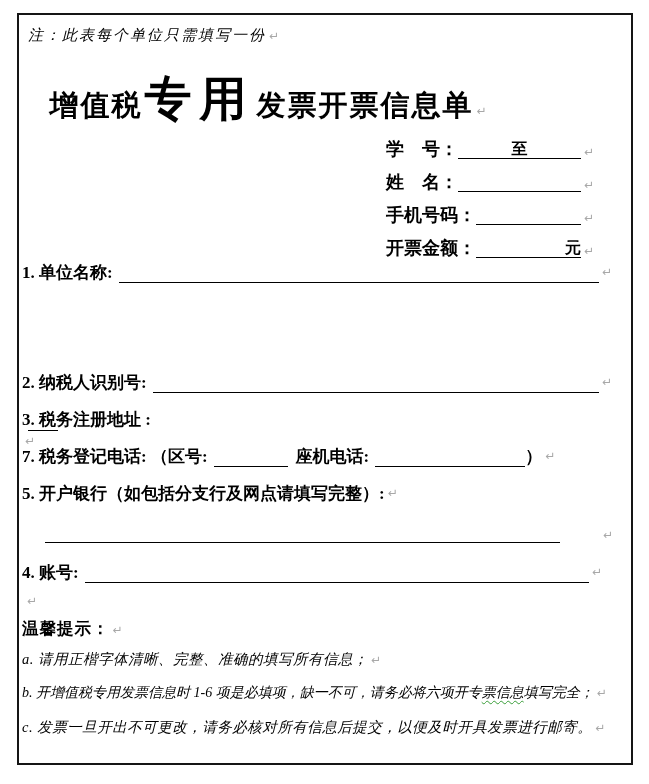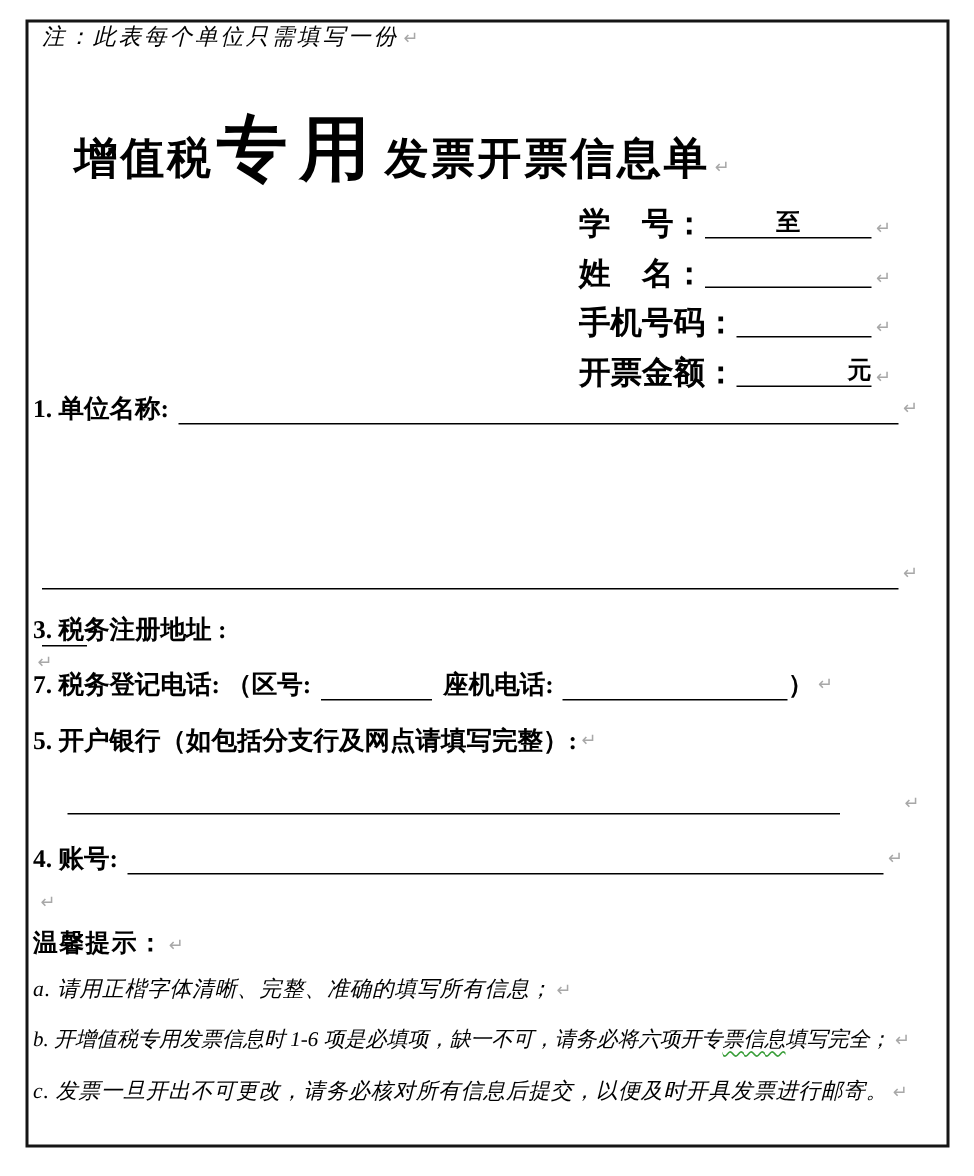--- a/index.html
+++ b/index.html
@@ -8,33 +8,33 @@
     font-family:"Liberation Serif","DejaVu Serif",serif;color:#000;
     overflow:hidden;
   }
   .frame{
     position:absolute;left:17px;top:13px;width:616px;height:752px;
     border:2px solid #151515;box-sizing:border-box;background:#fff;
   }
   .pil{color:#a8a8a8;font-size:12px;font-weight:normal;font-style:normal;
        font-family:"DejaVu Sans",sans-serif;margin-left:3px;}
   .note{
-    position:absolute;left:28px;top:15px;font-size:15px;font-style:italic;
+    position:absolute;left:28px;top:26px;font-size:15px;font-style:italic;
     letter-spacing:2px;white-space:nowrap;
   }
   .title{
     position:absolute;left:0;top:68px;width:536px;text-align:center;
     white-space:nowrap;
   }
   .title .t-sm{font-size:29px;font-weight:bold;letter-spacing:2px;}
   .title .t-big{font-size:47px;font-weight:bold;letter-spacing:8px;margin:0 2px 0 2px;}
   
   .hfields{position:absolute;left:386px;top:139px;width:208px;}
   .frow{display:flex;align-items:flex-end;height:20px;margin-bottom:13px;}
-  .frow .flab{font-weight:bold;font-size:21px;white-space:nowrap;line-height:20px;}
+  .frow .flab{font-weight:bold;font-size:18px;white-space:nowrap;line-height:20px;}
   .fblank{flex:1;border-bottom:1.6px solid #000;height:20px;display:flex;
           align-items:flex-end;font-weight:bold;font-size:16px;line-height:19px;}
   .fb-center{justify-content:center;}
   .fb-end{justify-content:flex-end;}
   
   .sline{position:absolute;left:22px;display:flex;align-items:flex-start;
          font-weight:bold;font-size:17px;line-height:21px;white-space:nowrap;}
   .sline .blank{flex:1;border-bottom:1.6px solid #000;height:20px;min-width:30px;}
   .sline .blank-fixed{border-bottom:1.6px solid #000;height:20px;display:inline-block;}
   .reminder{position:absolute;left:22px;top:293px;width:596px;
@@ -94,20 +94,21 @@
 <div class="sline" style="top:262px;width:590px;">
   <span>1. 单位名称:</span>
   <span class="blank" style="margin-left:6px;"></span>
   <span class="pil">↵</span>
 </div>
 
 <div class="reminder">
 </div>
 
 <div class="sline" style="top:372px;width:590px;">
+  <span>2. 纳税人识别号:</span>
   <span class="blank" style="margin-left:6px;"></span>
   <span class="pil">↵</span>
 </div>
 
 <div class="sline" style="top:409px;width:590px;flex-direction:column;">
   <span>3. 税务注册地址 :</span>
   <span class="blank" style="margin-left:6px;"></span>
   <span class="pil">↵</span>
 </div>
 

